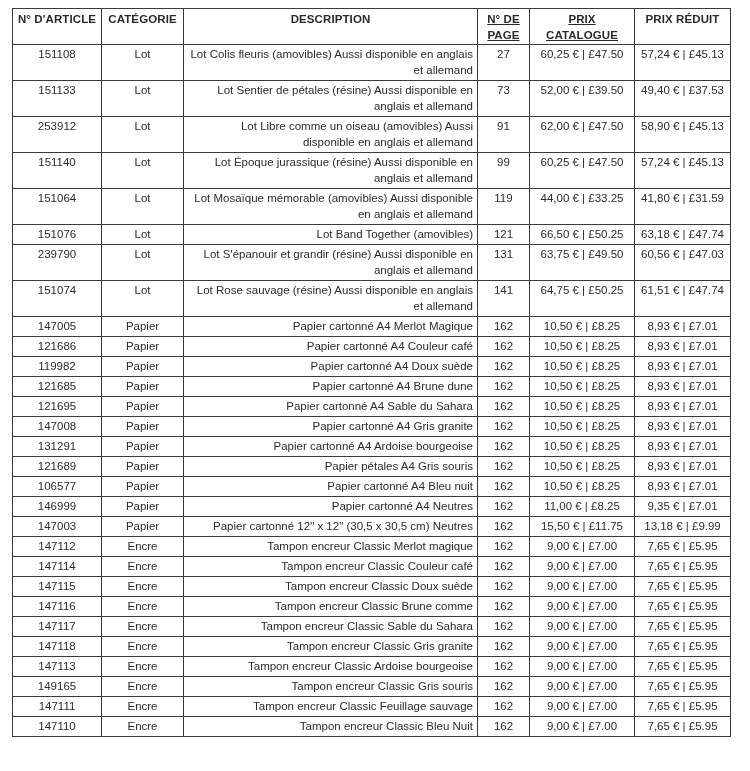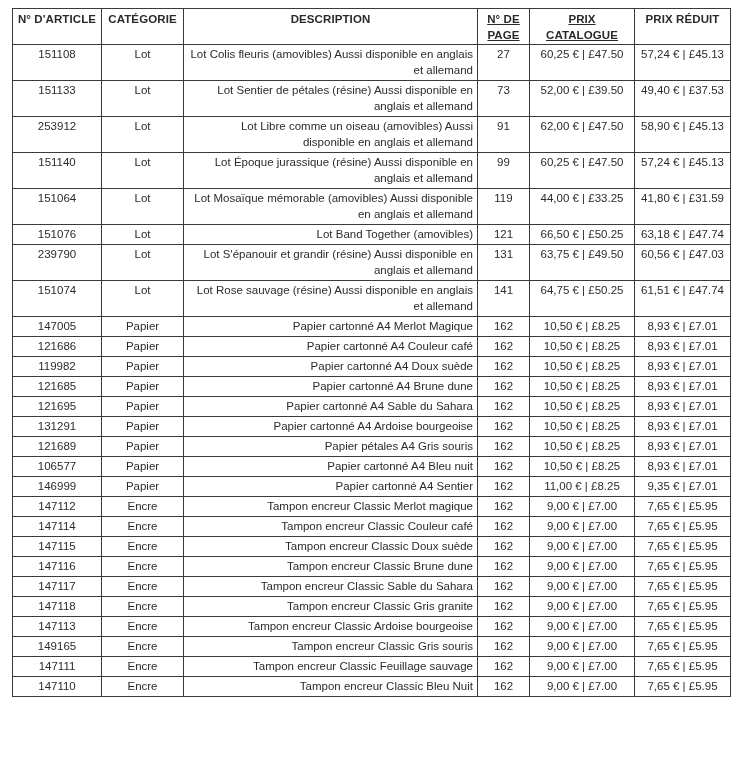--- a/index.html
+++ b/index.html
@@ -157,20 +157,28 @@
       </tr>
       <tr class="row-single">
         <td class="c-center">121695</td>
         <td class="c-center">Papier</td>
         <td class="c-desc">Papier cartonné A4 Sable du Sahara</td>
         <td class="c-center">162</td>
         <td class="c-center">10,50 € | £8.25</td>
         <td class="c-center">8,93 € | £7.01</td>
       </tr>
       <tr class="row-single">
+        <td class="c-center">147008</td>
+        <td class="c-center">Papier</td>
+        <td class="c-desc">Papier cartonné A4 Gris granite</td>
+        <td class="c-center">162</td>
+        <td class="c-center">10,50 € | £8.25</td>
+        <td class="c-center">8,93 € | £7.01</td>
+      </tr>
+      <tr class="row-single">
         <td class="c-center">131291</td>
         <td class="c-center">Papier</td>
         <td class="c-desc">Papier cartonné A4 Ardoise bourgeoise</td>
         <td class="c-center">162</td>
         <td class="c-center">10,50 € | £8.25</td>
         <td class="c-center">8,93 € | £7.01</td>
       </tr>
       <tr class="row-single">
         <td class="c-center">121689</td>
         <td class="c-center">Papier</td>
@@ -183,26 +191,34 @@
         <td class="c-center">106577</td>
         <td class="c-center">Papier</td>
         <td class="c-desc">Papier cartonné A4 Bleu nuit</td>
         <td class="c-center">162</td>
         <td class="c-center">10,50 € | £8.25</td>
         <td class="c-center">8,93 € | £7.01</td>
       </tr>
       <tr class="row-single">
         <td class="c-center">146999</td>
         <td class="c-center">Papier</td>
-        <td class="c-desc">Papier cartonné A4 Sentier</td>
+        <td class="c-desc">Papier cartonné A4 Neutres</td>
         <td class="c-center">162</td>
         <td class="c-center">11,00 € | £8.25</td>
         <td class="c-center">9,35 € | £7.01</td>
       </tr>
       <tr class="row-single">
+        <td class="c-center">147003</td>
+        <td class="c-center">Papier</td>
+        <td class="c-desc">Papier cartonné 12" x 12" (30,5 x 30,5 cm) Neutres</td>
+        <td class="c-center">162</td>
+        <td class="c-center">15,50 € | £11.75</td>
+        <td class="c-center">13,18 € | £9.99</td>
+      </tr>
+      <tr class="row-single">
         <td class="c-center">147112</td>
         <td class="c-center">Encre</td>
         <td class="c-desc">Tampon encreur Classic Merlot magique</td>
         <td class="c-center">162</td>
         <td class="c-center">9,00 € | £7.00</td>
         <td class="c-center">7,65 € | £5.95</td>
       </tr>
       <tr class="row-single">
         <td class="c-center">147114</td>
         <td class="c-center">Encre</td>
@@ -215,21 +231,21 @@
         <td class="c-center">147115</td>
         <td class="c-center">Encre</td>
         <td class="c-desc">Tampon encreur Classic Doux suède</td>
         <td class="c-center">162</td>
         <td class="c-center">9,00 € | £7.00</td>
         <td class="c-center">7,65 € | £5.95</td>
       </tr>
       <tr class="row-single">
         <td class="c-center">147116</td>
         <td class="c-center">Encre</td>
-        <td class="c-desc">Tampon encreur Classic Brune dune</td>
+        <td class="c-desc">Tampon encreur Classic Brune comme</td>
         <td class="c-center">162</td>
         <td class="c-center">9,00 € | £7.00</td>
         <td class="c-center">7,65 € | £5.95</td>
       </tr>
       <tr class="row-single">
         <td class="c-center">147117</td>
         <td class="c-center">Encre</td>
         <td class="c-desc">Tampon encreur Classic Sable du Sahara</td>
         <td class="c-center">162</td>
         <td class="c-center">9,00 € | £7.00</td>

